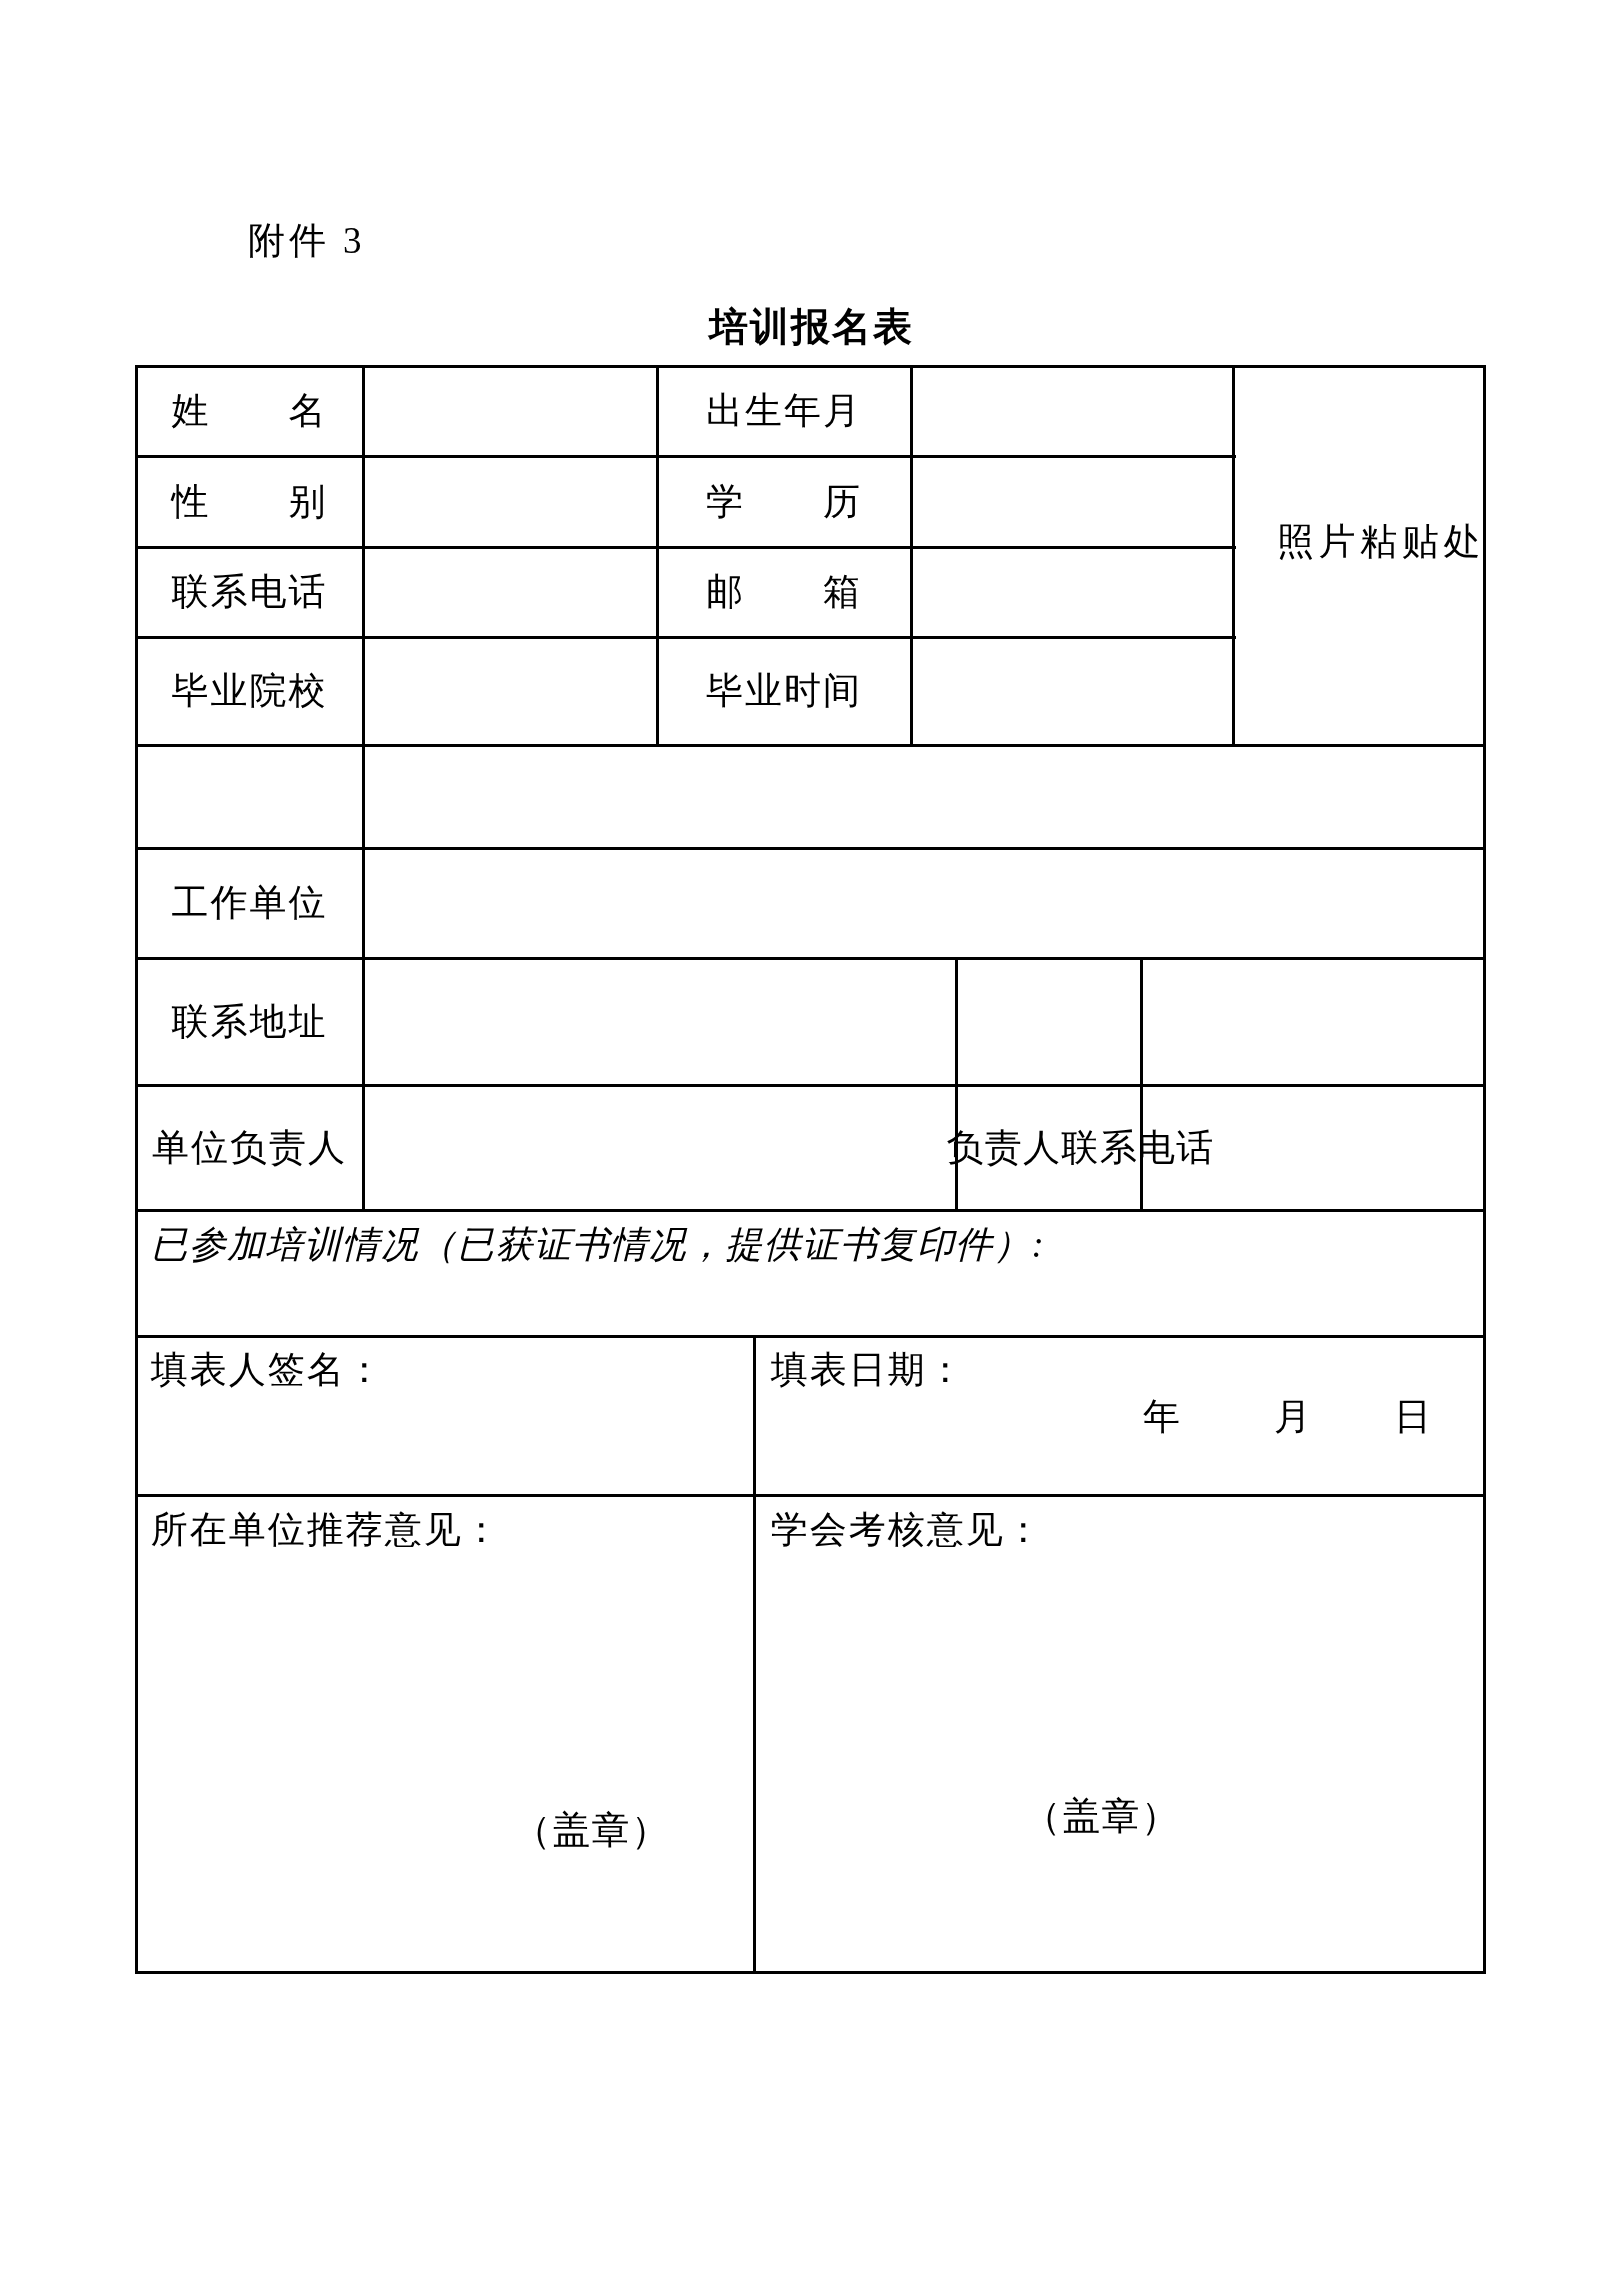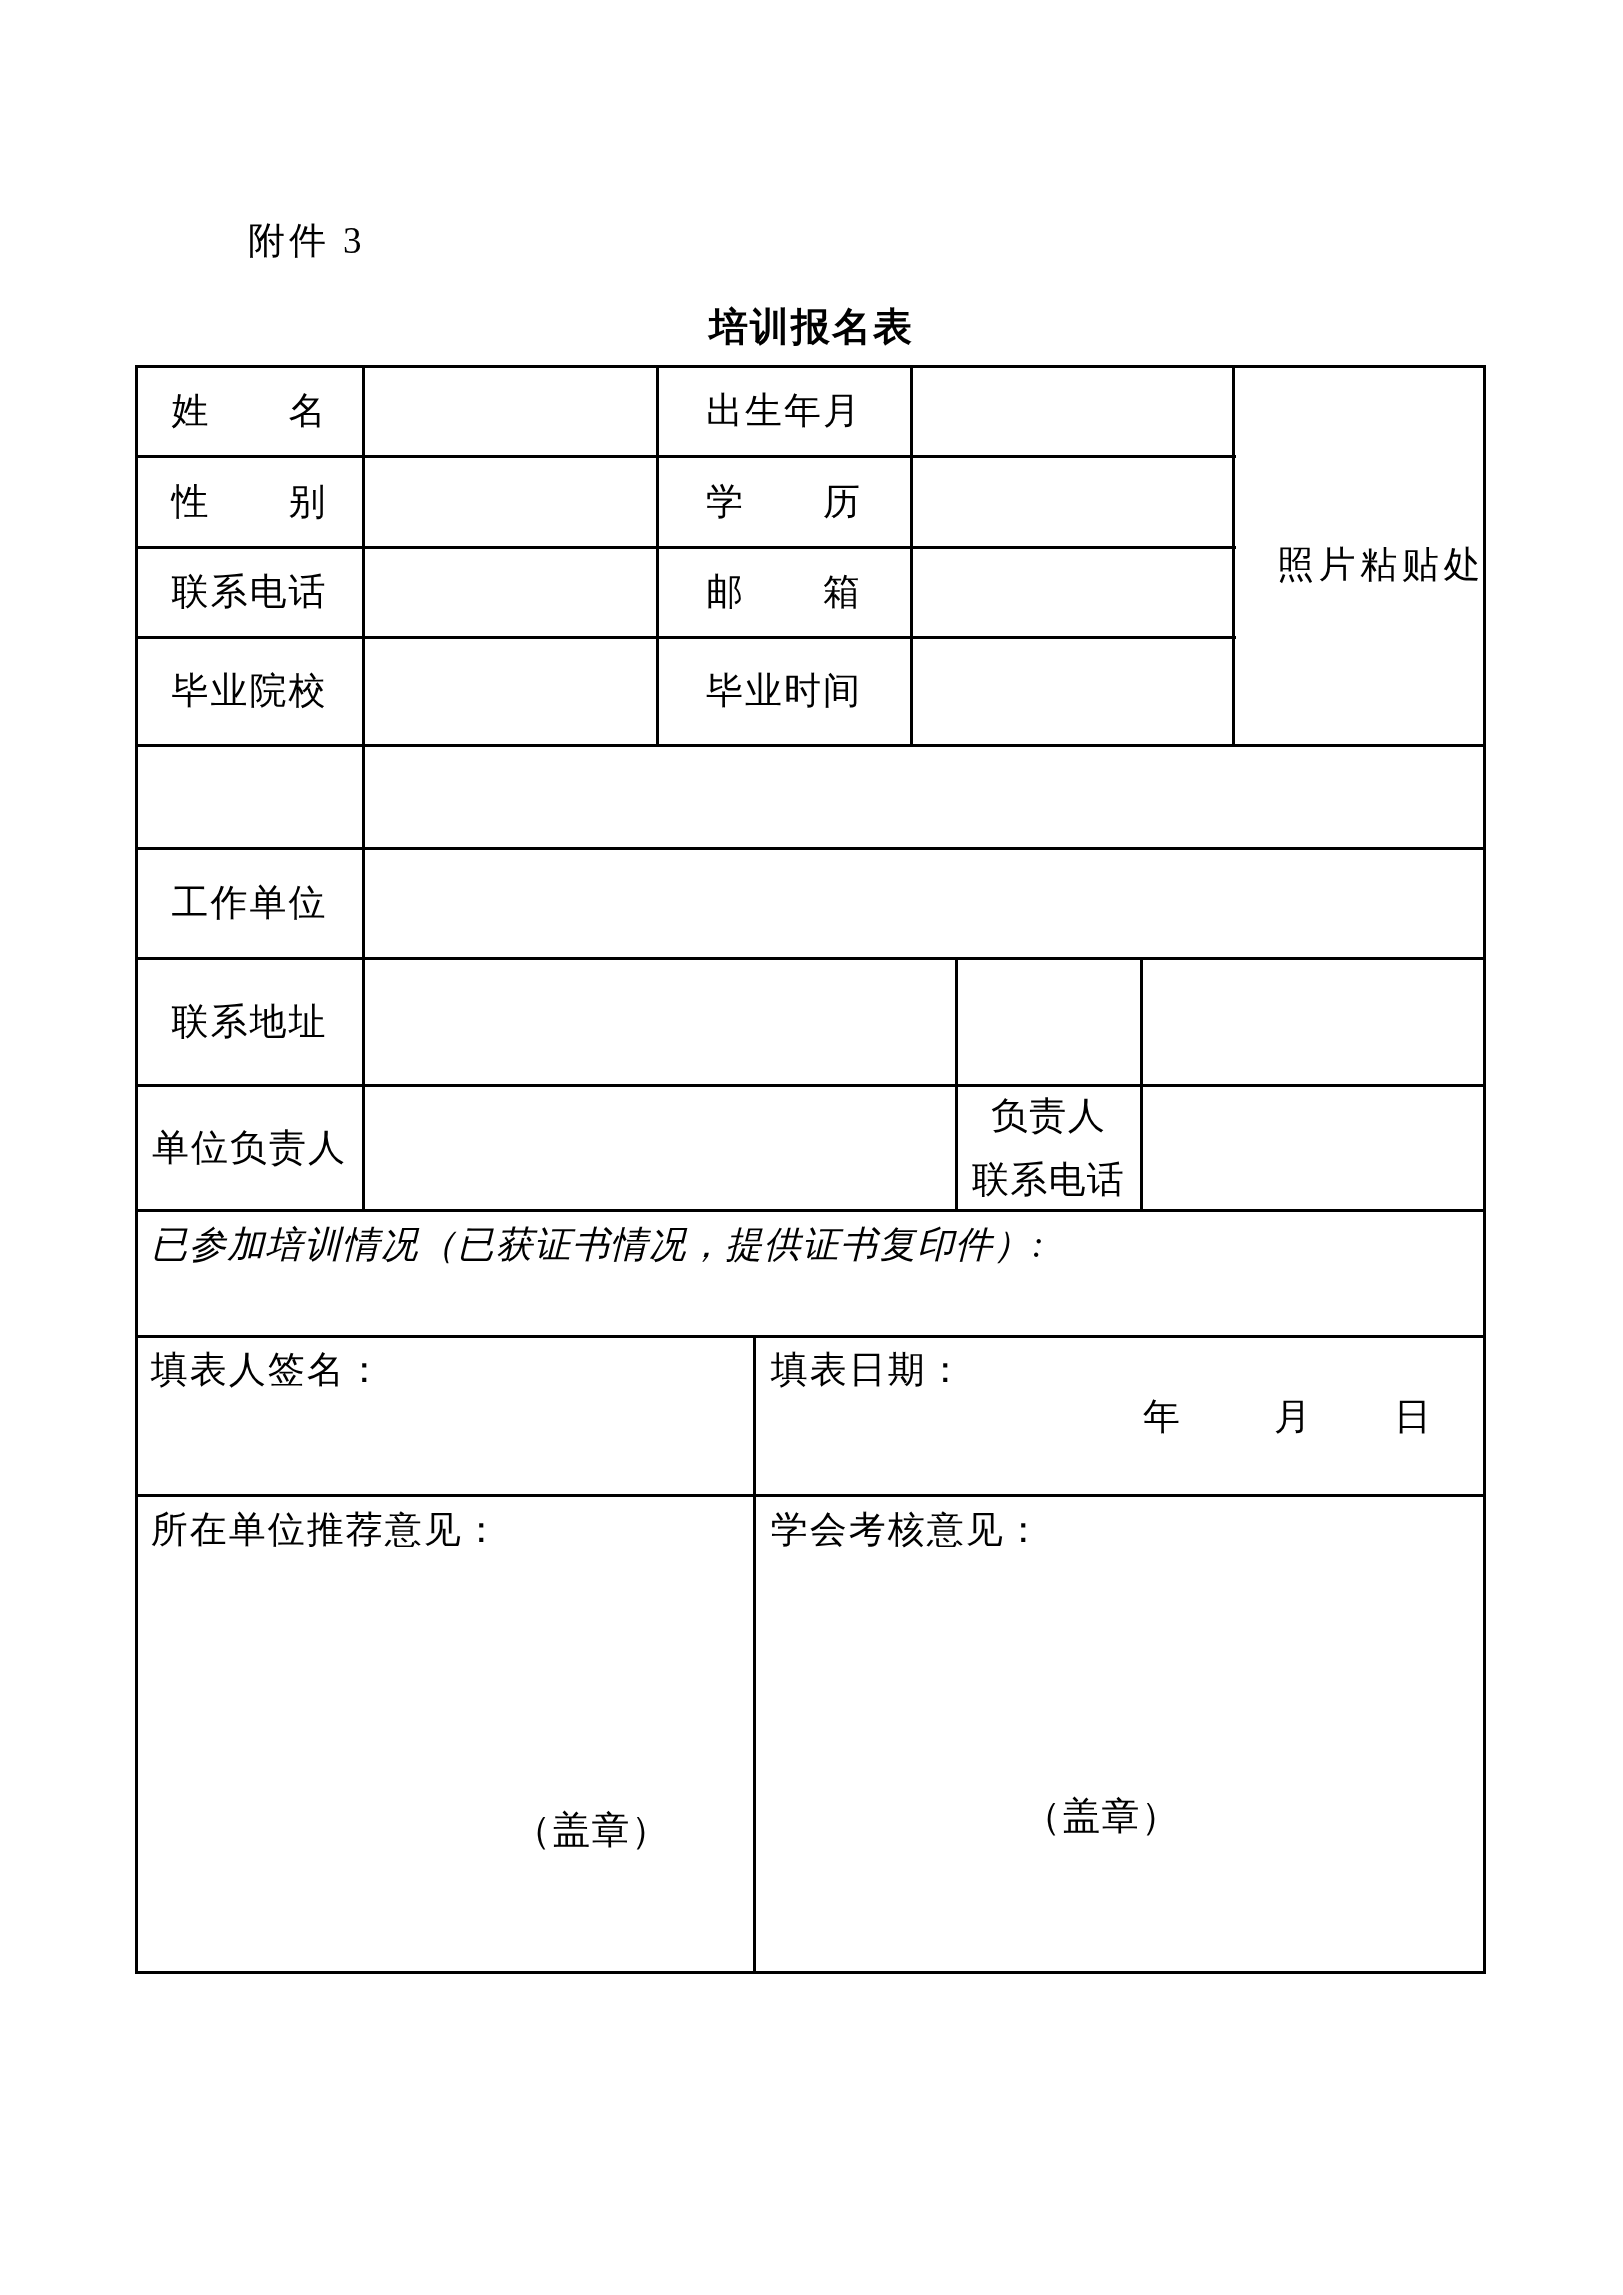--- a/index.html
+++ b/index.html
@@ -47,23 +47,24 @@
     letter-spacing:2px;
     box-sizing:border-box;
     white-space:pre;
   }
   .cell.left-top{
     align-items:flex-start;
     justify-content:flex-start;
     padding:9.2px 0 0 15.7px;
   }
   .two-line{
-    flex-direction:column;
+    flex-direction:row;
     line-height:1.72;
     letter-spacing:1.3px;
+    margin-left:32px;
   }
   .free-text{
     position:absolute;
     font-size:37px;
     letter-spacing:2px;
     white-space:pre;
   }
   .seal{
     position:absolute;
     font-size:38px;
@@ -98,21 +99,21 @@
   <div class="gline" style="left:910px;top:365px;width:2.6px;height:380px;"></div>
   <div class="gline" style="left:1232px;top:365px;width:2.6px;height:380px;"></div>
   <div class="gline" style="left:955px;top:957px;width:2.6px;height:254px;"></div>
   <div class="gline" style="left:1140px;top:957px;width:2.6px;height:254px;"></div>
   <div class="gline" style="left:753px;top:1335px;width:2.6px;height:638px;"></div>
 
   <div class="cell" style="left:135px;top:365px;width:229px;height:91px;">姓　　名</div>
   <div class="cell" style="left:364px;top:365px;width:294px;height:91px;"></div>
   <div class="cell" style="left:657px;top:365px;width:254px;height:91px;">出生年月</div>
   <div class="cell" style="left:911px;top:365px;width:322px;height:91px;"></div>
-  <div class="cell photo-cell" style="left:1233px;top:375px;width:296px;height:380px;">照片粘贴处</div>
+  <div class="cell photo-cell" style="left:1233px;top:352px;width:296px;height:380px;">照片粘贴处</div>
 
   <div class="cell" style="left:135px;top:456px;width:229px;height:92px;">性　　别</div>
   <div class="cell" style="left:364px;top:456px;width:294px;height:92px;"></div>
   <div class="cell" style="left:657px;top:456px;width:254px;height:92px;">学　　历</div>
   <div class="cell" style="left:911px;top:456px;width:322px;height:92px;"></div>
 
   <div class="cell" style="left:135px;top:547px;width:229px;height:90px;">联系电话</div>
   <div class="cell" style="left:364px;top:547px;width:294px;height:90px;"></div>
   <div class="cell" style="left:657px;top:547px;width:254px;height:90px;">邮　　箱</div>
   <div class="cell" style="left:911px;top:547px;width:322px;height:90px;"></div>

